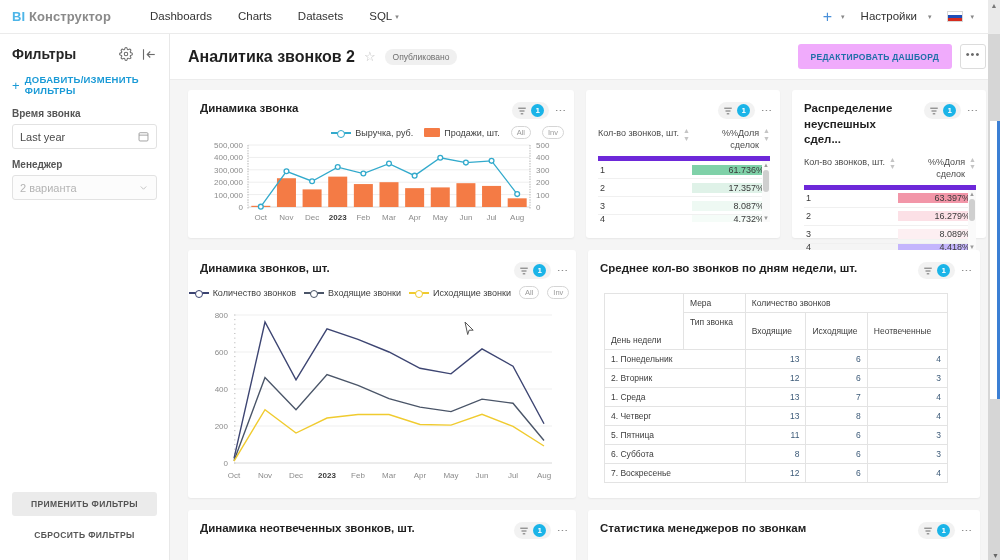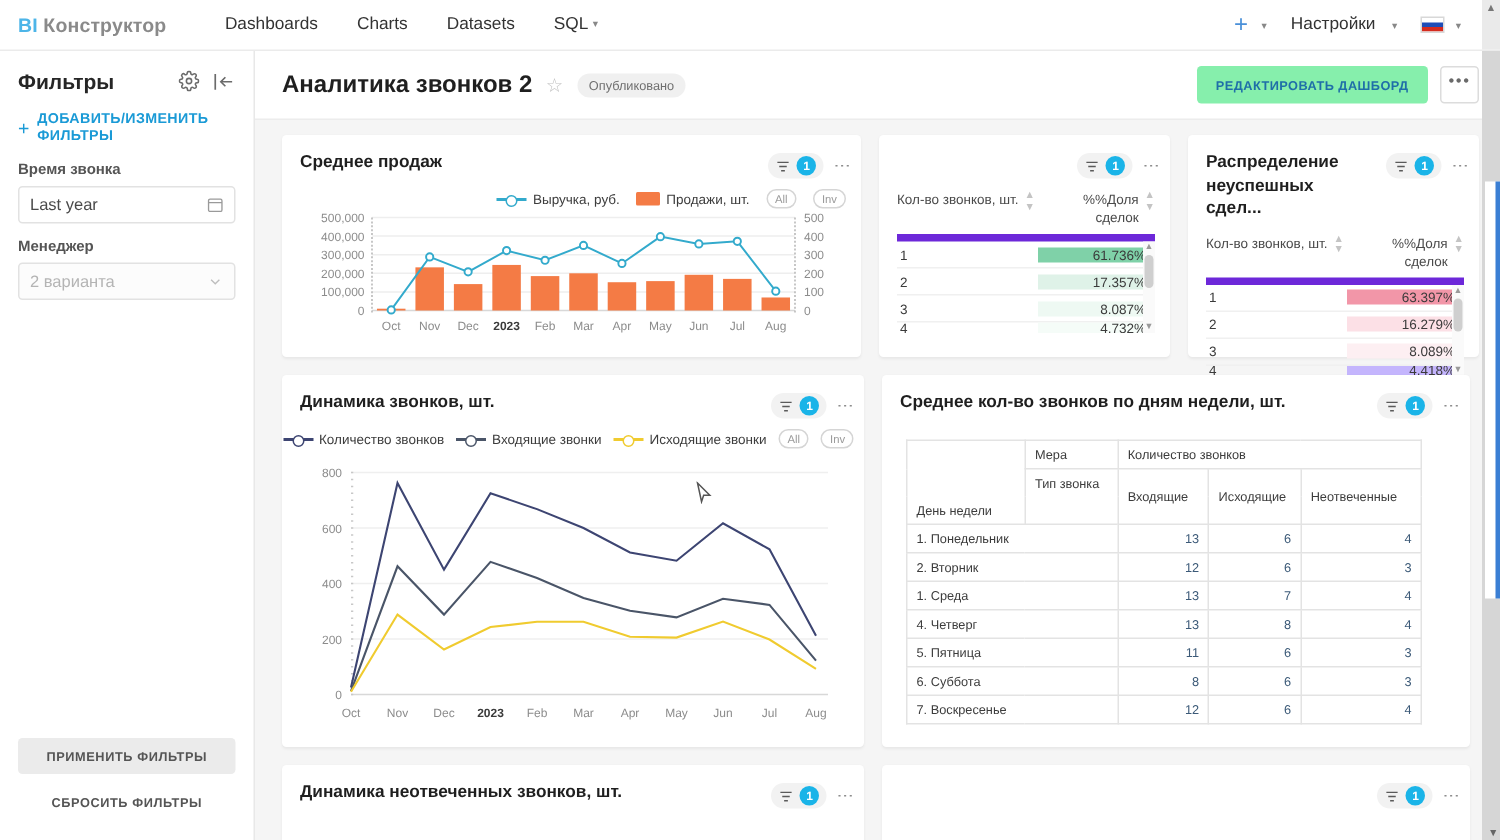--- a/index.html
+++ b/index.html
@@ -83,21 +83,21 @@
     padding: 0 14px 0 18px; border-bottom: 1px solid #ececec;
   }
   .dash-title { font-size: 16px; font-weight: 600; color: #1f1f1f; }
   .star { margin-left: 9px; color: #c2c2c2; font-size: 13px; cursor: pointer; }
   .badge-pub {
     margin-left: 9px; background: #f0f0f0; color: #6f6f6f; font-size: 8.5px;
     padding: 3px 8px; border-radius: 9px; white-space: nowrap;
   }
   .dash-actions { margin-left: auto; display: flex; align-items: center; gap: 8px; }
   .btn-edit {
-    background: #86efac; color: #1f6fa8; border: none; border-radius: 3px; height: 25px;
+    background: #f0abfc; color: #1f6fa8; border: none; border-radius: 3px; height: 25px;
     padding: 0 13px; font-size: 8.5px; font-weight: 700; letter-spacing: .3px; cursor: pointer;
     font-family: inherit; white-space: nowrap;
   }
   .btn-more {
     width: 26px; height: 25px; border: 1px solid #dcdcdc; border-radius: 3px; background: #fff;
     color: #6a6a6a; display: flex; align-items: center; justify-content: center;
     font-size: 11px; cursor: pointer; letter-spacing: 1px; padding-bottom: 5px;
   }
 
   .canvas { flex: 1; overflow: hidden; padding: 10px 14px 0 18px; position: relative; }
@@ -280,21 +280,21 @@
           <div class="btn-more">•••</div>
         </div>
       </div>
 
       <div class="canvas">
 
         <div class="row">
 
           <div class="widget" style="width:388px;height:148px;">
             <div class="w-head">
-              <div class="w-title">Среднее продаж</div>
+              <div class="w-title">Динамика звонка</div>
               <div class="w-tools">
                 <span class="filter-chip">
                   <svg width="10" height="10" viewBox="0 0 16 16" fill="none" stroke="#5a5a5a" stroke-width="1.4">
                       <path d="M2 3.5h12M4 8h8M6 12.5h4"></path>
                     </svg>
                   <span class="chip-count">1</span>
                 </span>
                 <span class="kebab">⋮</span>
               </div>
             </div>
@@ -726,20 +726,21 @@
                       <path d="M2 3.5h12M4 8h8M6 12.5h4"></path>
                     </svg>
                   <span class="chip-count">1</span>
                 </span>
                 <span class="kebab">⋮</span>
               </div>
             </div>
           </div>
           <div class="widget" style="width:392px;height:60px;">
             <div class="w-head">
+              <div class="w-title">Статистика менеджеров по звонкам</div>
               <div class="w-tools">
                 <span class="filter-chip">
                   <svg width="10" height="10" viewBox="0 0 16 16" fill="none" stroke="#5a5a5a" stroke-width="1.4">
                       <path d="M2 3.5h12M4 8h8M6 12.5h4"></path>
                     </svg>
                   <span class="chip-count">1</span>
                 </span>
                 <span class="kebab">⋮</span>
               </div>
             </div>

